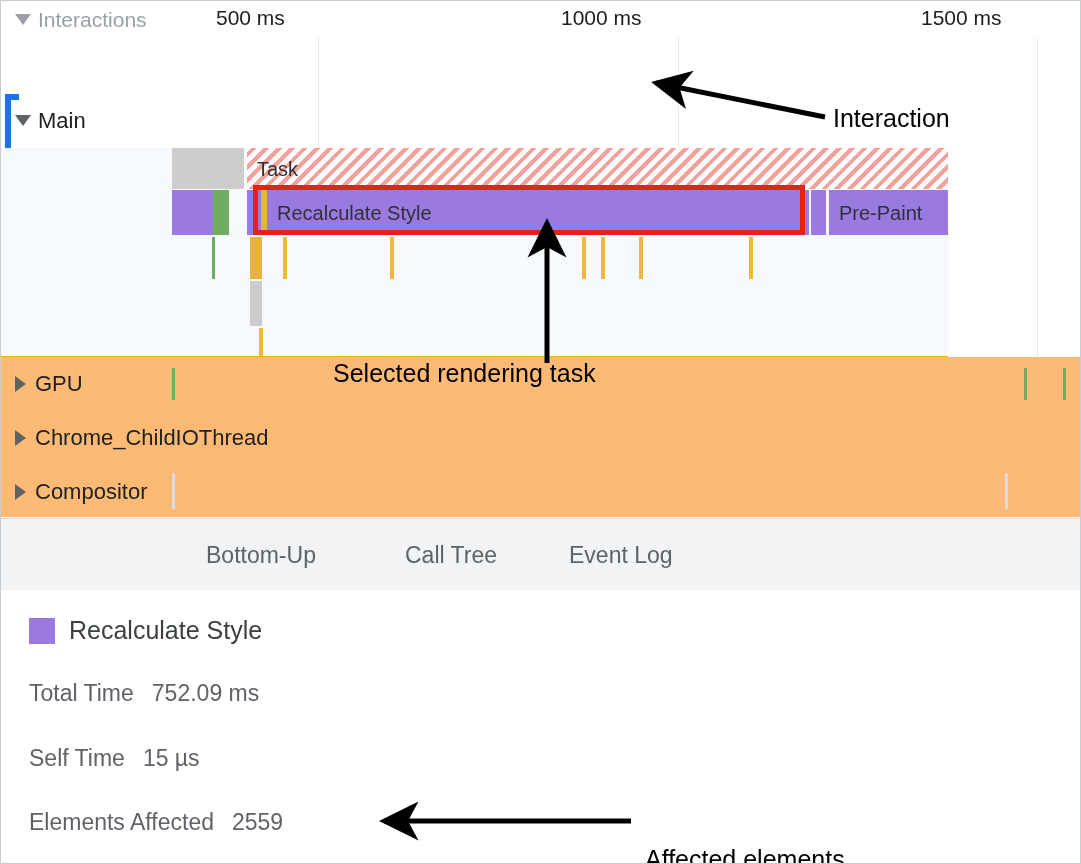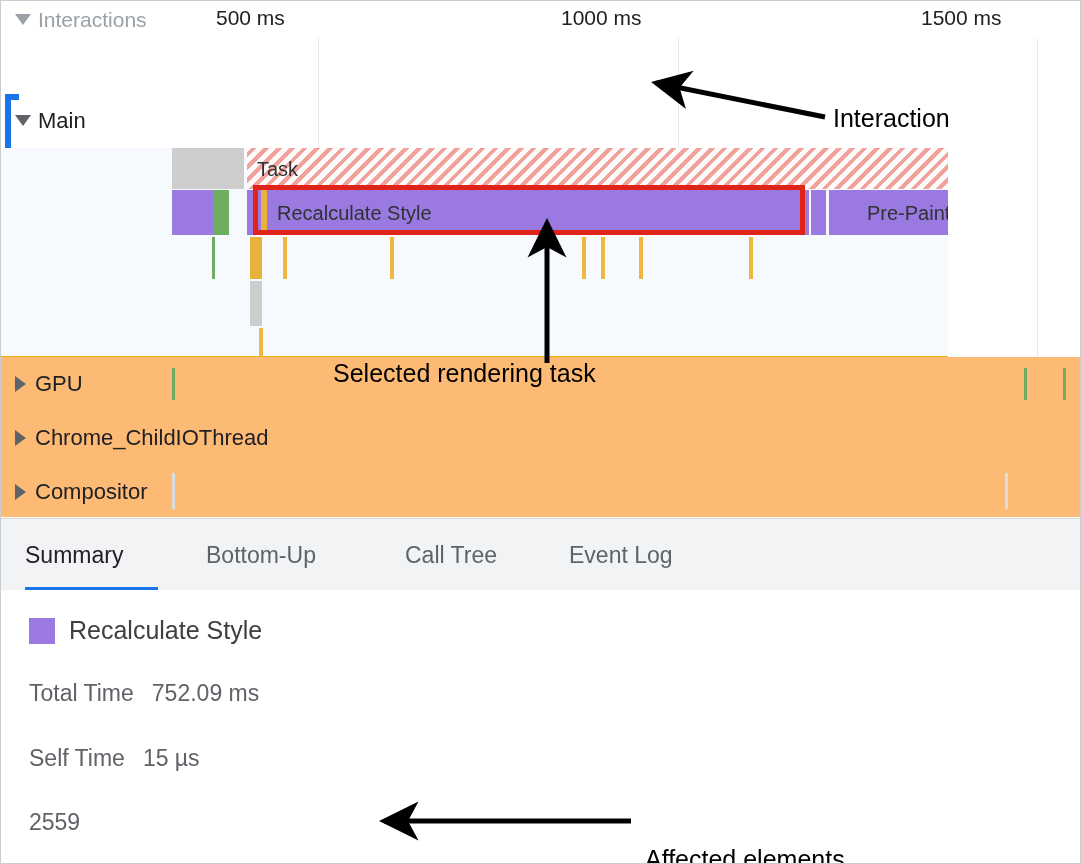--- a/index.html
+++ b/index.html
@@ -135,21 +135,21 @@
       <div class="warn" style="left:1003px;top:0px;"></div>
 
       <div class="fl purple" style="left:171px;top:42px;width:41px;height:45px;"></div>
       <div class="fl green" style="left:212px;top:42px;width:16px;height:45px;"></div>
       <div class="fl purple" style="left:246px;top:42px;width:14px;height:45px;"></div>
       <div class="fl orange" style="left:260px;top:42px;width:7px;height:45px;"></div>
       <div class="fl purple" style="left:266px;top:42px;width:542px;height:45px;display:flex;align-items:center;">
         <span class="fl-label">Recalculate Style</span>
       </div>
       <div class="fl purple" style="left:810px;top:42px;width:15px;height:45px;"></div>
-      <div class="fl purple" style="left:828px;top:42px;width:174px;height:45px;display:flex;align-items:center;padding-left:28px;">
+      <div class="fl purple" style="left:828px;top:42px;width:174px;height:45px;display:flex;align-items:center;">
         <span class="fl-label">Pre-Paint</span>
       </div>
       <div class="fl green" style="left:1006px;top:42px;width:9px;height:45px;"></div>
       <div class="fl green" style="left:1018px;top:42px;width:22px;height:45px;"></div>
 
       <div class="fl green" style="left:211px;top:89px;width:3px;height:42px;"></div>
       <div class="fl orange" style="left:249px;top:89px;width:12px;height:42px;"></div>
       <div class="fl orange-thin" style="left:282px;top:89px;width:4px;height:42px;"></div>
       <div class="fl orange-thin" style="left:389px;top:89px;width:4px;height:42px;"></div>
       <div class="fl orange-thin" style="left:581px;top:89px;width:4px;height:42px;"></div>
@@ -186,24 +186,20 @@
       <div class="head">
         <div class="tri-right"></div>
         <div class="lbl">Compositor</div>
       </div>
       <div class="mark faint" style="left:171px;top:8px;height:36px;"></div>
       <div class="mark faint" style="left:1004px;top:8px;height:36px;"></div>
     </div>
   </div>
 
   <div id="tabs">
-    <div class="tab active" style="left:24px;width:133px;">
-      <span>Summary</span>
-      <span class="underline"></span>
-    </div>
     <div class="tab" style="left:205px;">
       <span>Bottom-Up</span>
     </div>
     <div class="tab" style="left:404px;">
       <span>Call Tree</span>
     </div>
     <div class="tab" style="left:568px;">
       <span>Event Log</span>
     </div>
   </div>
@@ -215,20 +211,21 @@
     </div>
     <div class="drow" style="top:90px;">
       <span class="dkey">Total Time</span>
       <span class="dval">752.09 ms</span>
     </div>
     <div class="drow" style="top:155px;">
       <span class="dkey">Self Time</span>
       <span class="dval">15 µs</span>
     </div>
     <div class="drow" style="top:219px;">
+      <span class="dkey">Elements Affected</span>
       <span class="dval">2559</span>
     </div>
   </div>
 
   <svg class="anno" viewBox="0 0 1081 864">
     <defs>
       <marker id="ah" markerWidth="9" markerHeight="9" refX="7.4" refY="4.5" orient="auto" markerUnits="strokeWidth">
         <path d="M0.5,0.6 L8.4,4.5 L0.5,8.4 L2.6,4.5 Z" fill="#000"></path>
       </marker>
     </defs>

